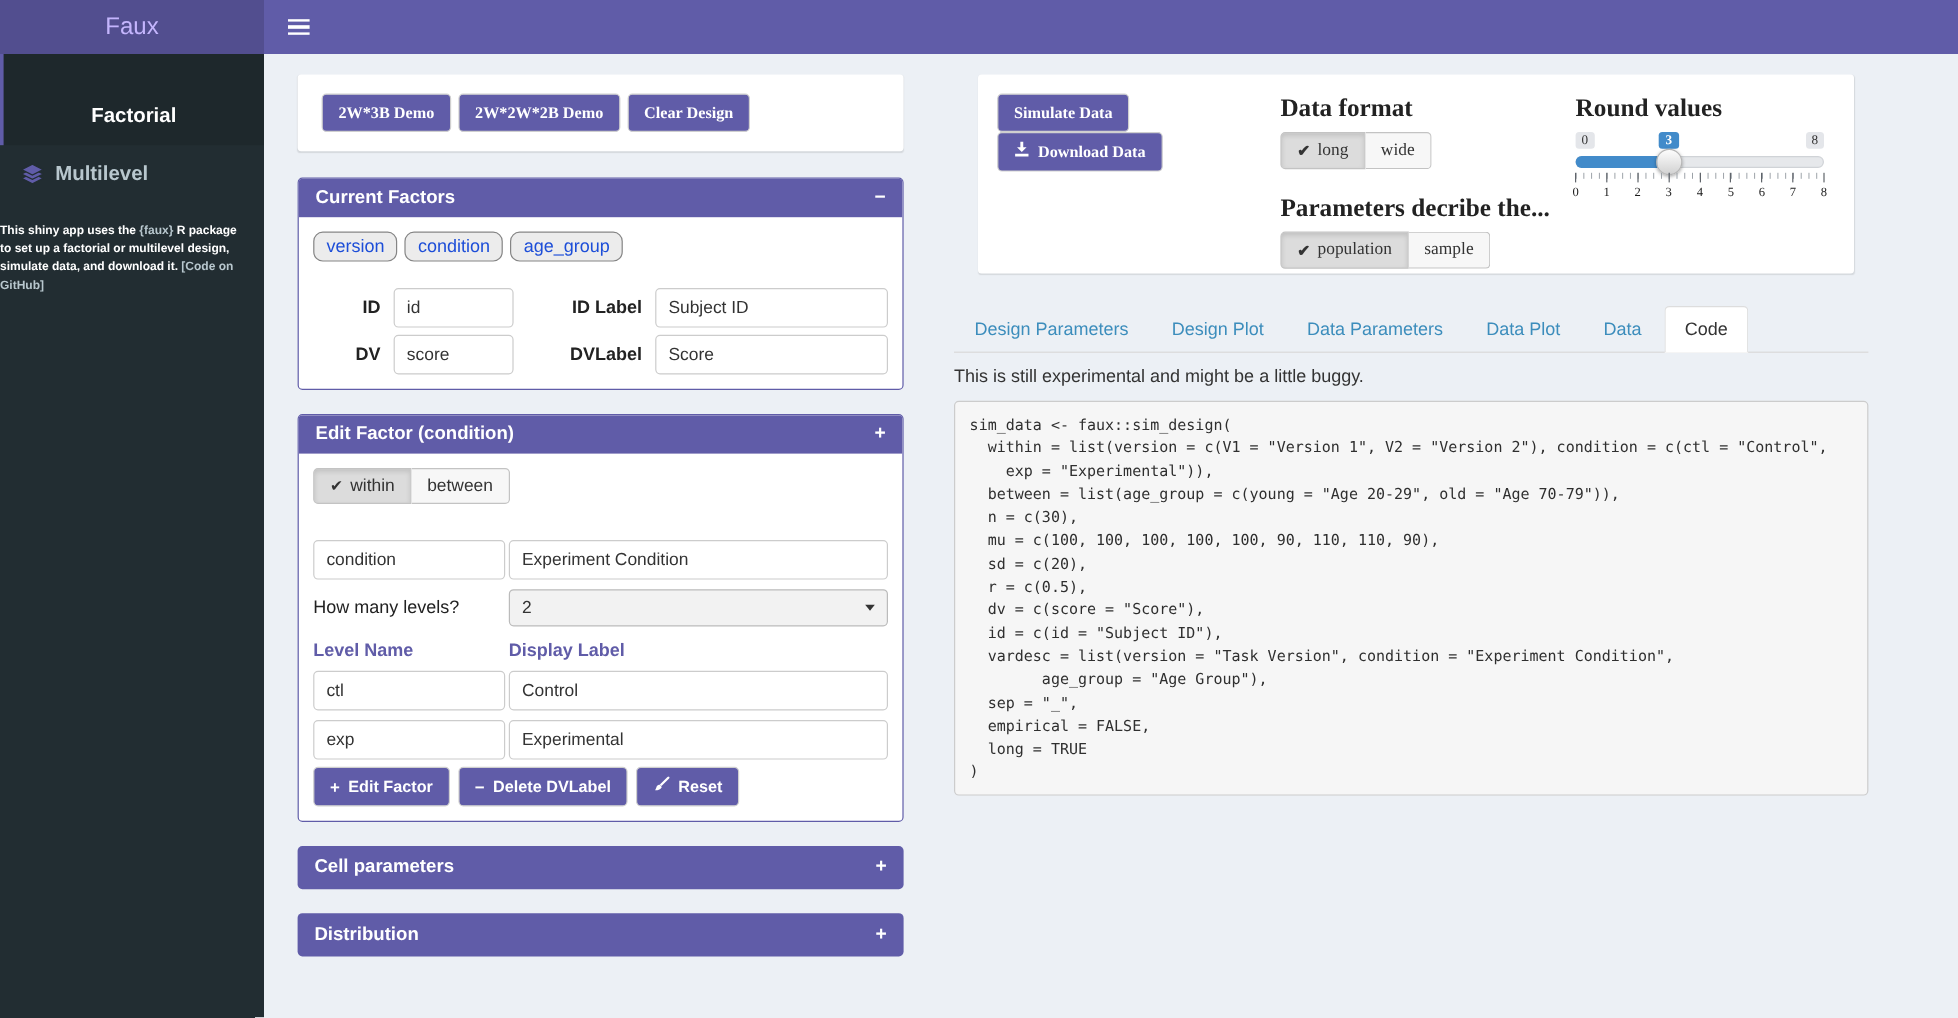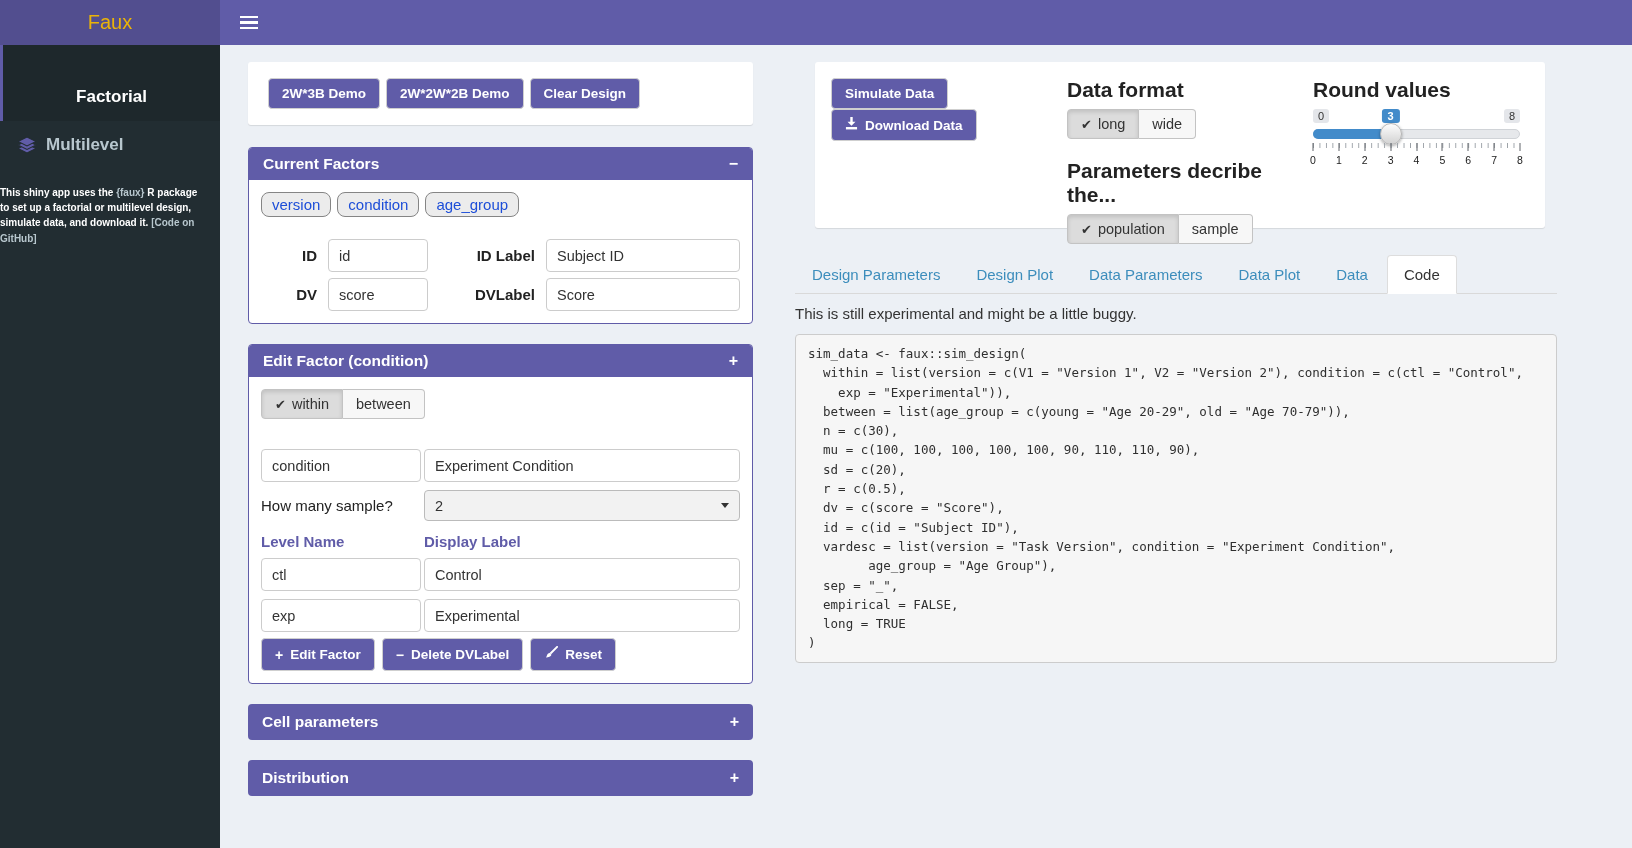--- a/index.html
+++ b/index.html
@@ -2,41 +2,41 @@
 <html><head>
 <meta charset="utf-8">
 <style>
   * { box-sizing: border-box; }
   html,body { margin:0; padding:0; background:#ecf0f5; }
   body { font-family:"Liberation Sans","DejaVu Sans",sans-serif; color:#333; }
   .app { width:1632px; height:848px; overflow:hidden; display:flex; flex-direction:column; background:#ecf0f5; }
 
   
   .topbar { height:45px; flex:0 0 45px; display:flex; }
-  .logo { width:220px; flex:0 0 220px; background:#524e8f; color:#eab308; font-size:20px; display:flex; align-items:center; justify-content:center;text-align:right; }
+  .logo { width:220px; flex:0 0 220px; background:#524e8f; color:#c4b5fd; font-size:20px; display:flex; align-items:center; justify-content:center;text-align:right; }
   .navbar { flex:1; background:#605ca8; display:flex; align-items:center; padding-left:16px; }
   .hamburger { display:flex; flex-direction:column; gap:3px; cursor:pointer; padding:6px 4px; }
   .hamburger div { width:18px; height:2.5px; background:#fff; }
 
   
   .main { flex:1; display:flex; min-height:0; }
   .sidebar { width:220px; flex:0 0 220px; background:#222d32; overflow:hidden; }
   .menu-item { display:flex; align-items:center; gap:10px; padding:14px 15px; font-size:17px; font-weight:600; color:#b8c7ce; cursor:pointer; border-left:3px solid transparent; }
   .menu-item.active { background:#1e282c; color:#fff; border-left-color:#605ca8;flex-direction:column; }
   .menu-icon { width:18px; height:18px; display:inline-flex; align-items:center; justify-content:center; flex:0 0 18px; }
   .grid-icon { display:grid; grid-template-columns:8px 8px; grid-template-rows:8px 8px; gap:2px; }
   .grid-icon span { background:#605ca8; border-radius:1px; }
   .sidebar-about { padding:16px 16px 0 0; color:#fff; font-weight:600; font-size:10px; line-height:1.52; }
   .sidebar-about a { color:#b8c7ce; text-decoration:none; cursor:pointer; }
 
   .content { flex:1; padding:17px 0 0 28px; display:flex; gap:42px; align-items:flex-start; overflow:hidden; }
   .col-left { width:505px; flex:0 0 505px; }
   .col-right { width:762px; flex:0 0 762px; }
 
-  .white-card { background:#fff; border-radius:3px; box-shadow:0 1px 1px rgba(0,0,0,.10); }
+  .white-card { background:#fff; border-radius:3px; box-shadow:0 1px 1px rgba(0,0,0,.10);font-family:Liberation Serif, serif; }
 
   
   .btn { display:inline-flex; align-items:center; gap:7px; background:#605ca8; color:#fff; font-weight:700; font-size:13.5px; padding:7px 13px; border:1px solid #cfcfcf; border-radius:4px; cursor:pointer; font-family:inherit; white-space:nowrap; }
   .btn .bicon { font-size:14px; line-height:1; font-weight:700; }
 
   .demo-card { padding:16px 20px; display:flex; gap:6px; margin-bottom:22px; }
 
   
   .panel { border:1px solid #605ca8; border-radius:4px; background:#fff; margin-bottom:20px; overflow:hidden; }
   .panel-heading { background:#605ca8; color:#fff; font-weight:700; font-size:15.5px; padding:7px 14px; display:flex; align-items:center; justify-content:space-between; cursor:pointer; }
@@ -184,21 +184,21 @@
               </span>
               <span class="seg">
                 <span>between</span>
               </span>
             </div>
 
             <div class="ef-grid">
               <input class="tinput" value="condition" style="">
               <input class="tinput" value="Experiment Condition" style="">
 
-              <span class="q-label">How many sample?</span>
+              <span class="q-label">How many levels?</span>
               <div class="sel">
                 <span>2</span>
                 <span class="caret"></span>
               </div>
 
               <span class="lvl-header">Level Name</span>
               <span class="lvl-header">Display Label</span>
 
               <input class="tinput" value="ctl" style="">
               <input class="tinput" value="Control" style="">

